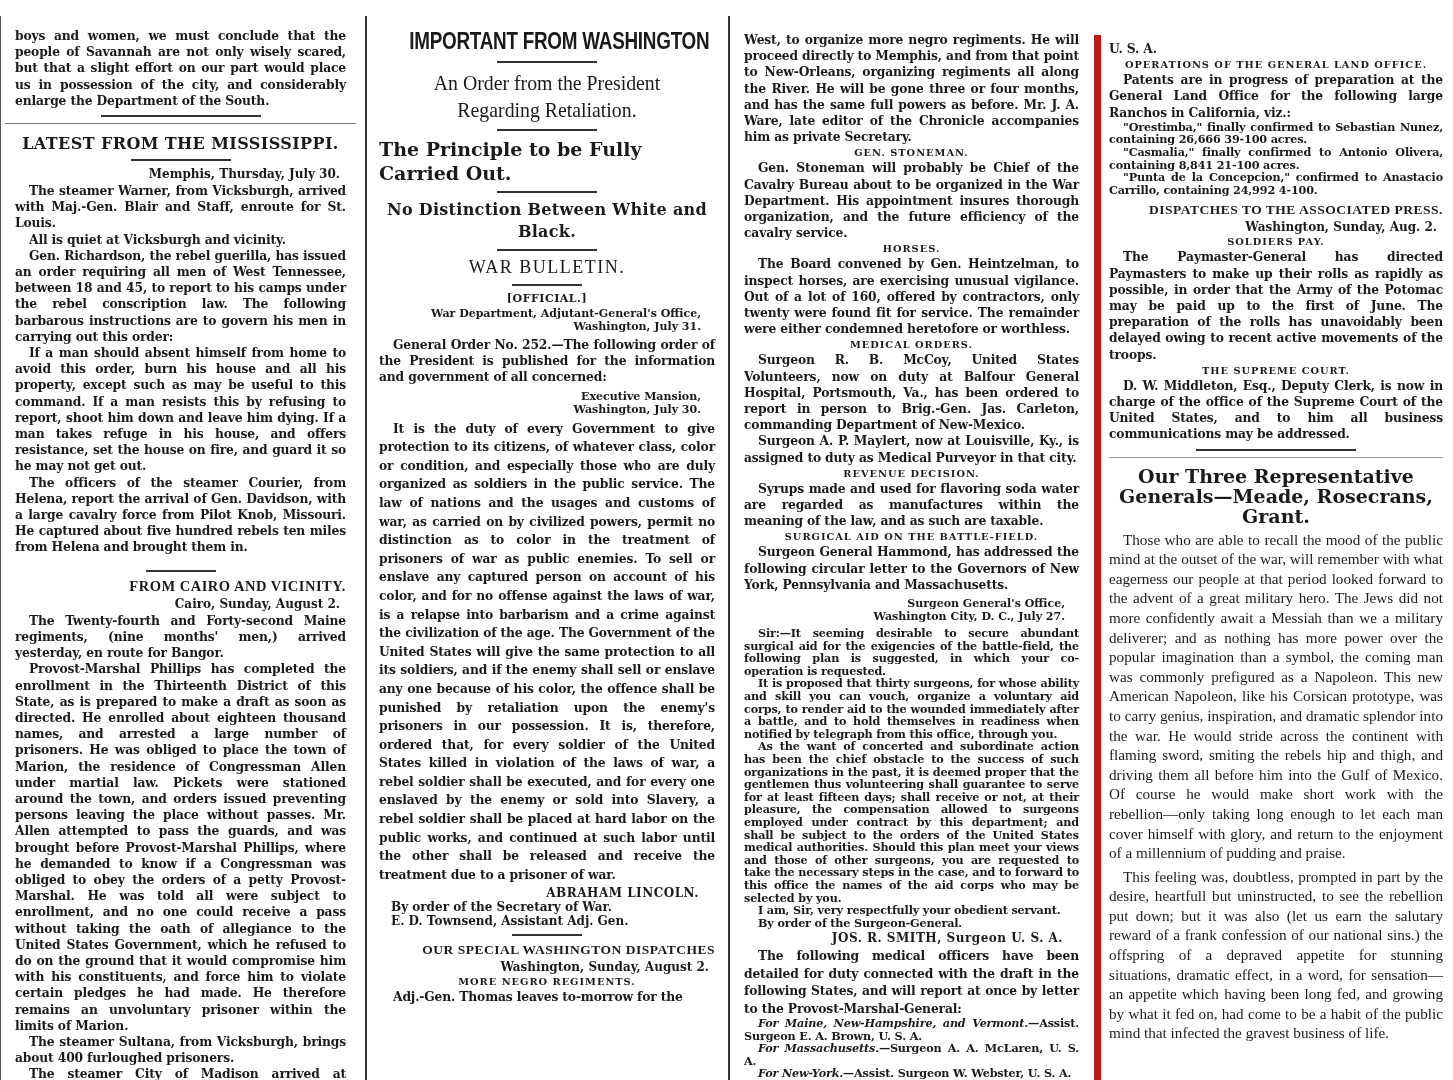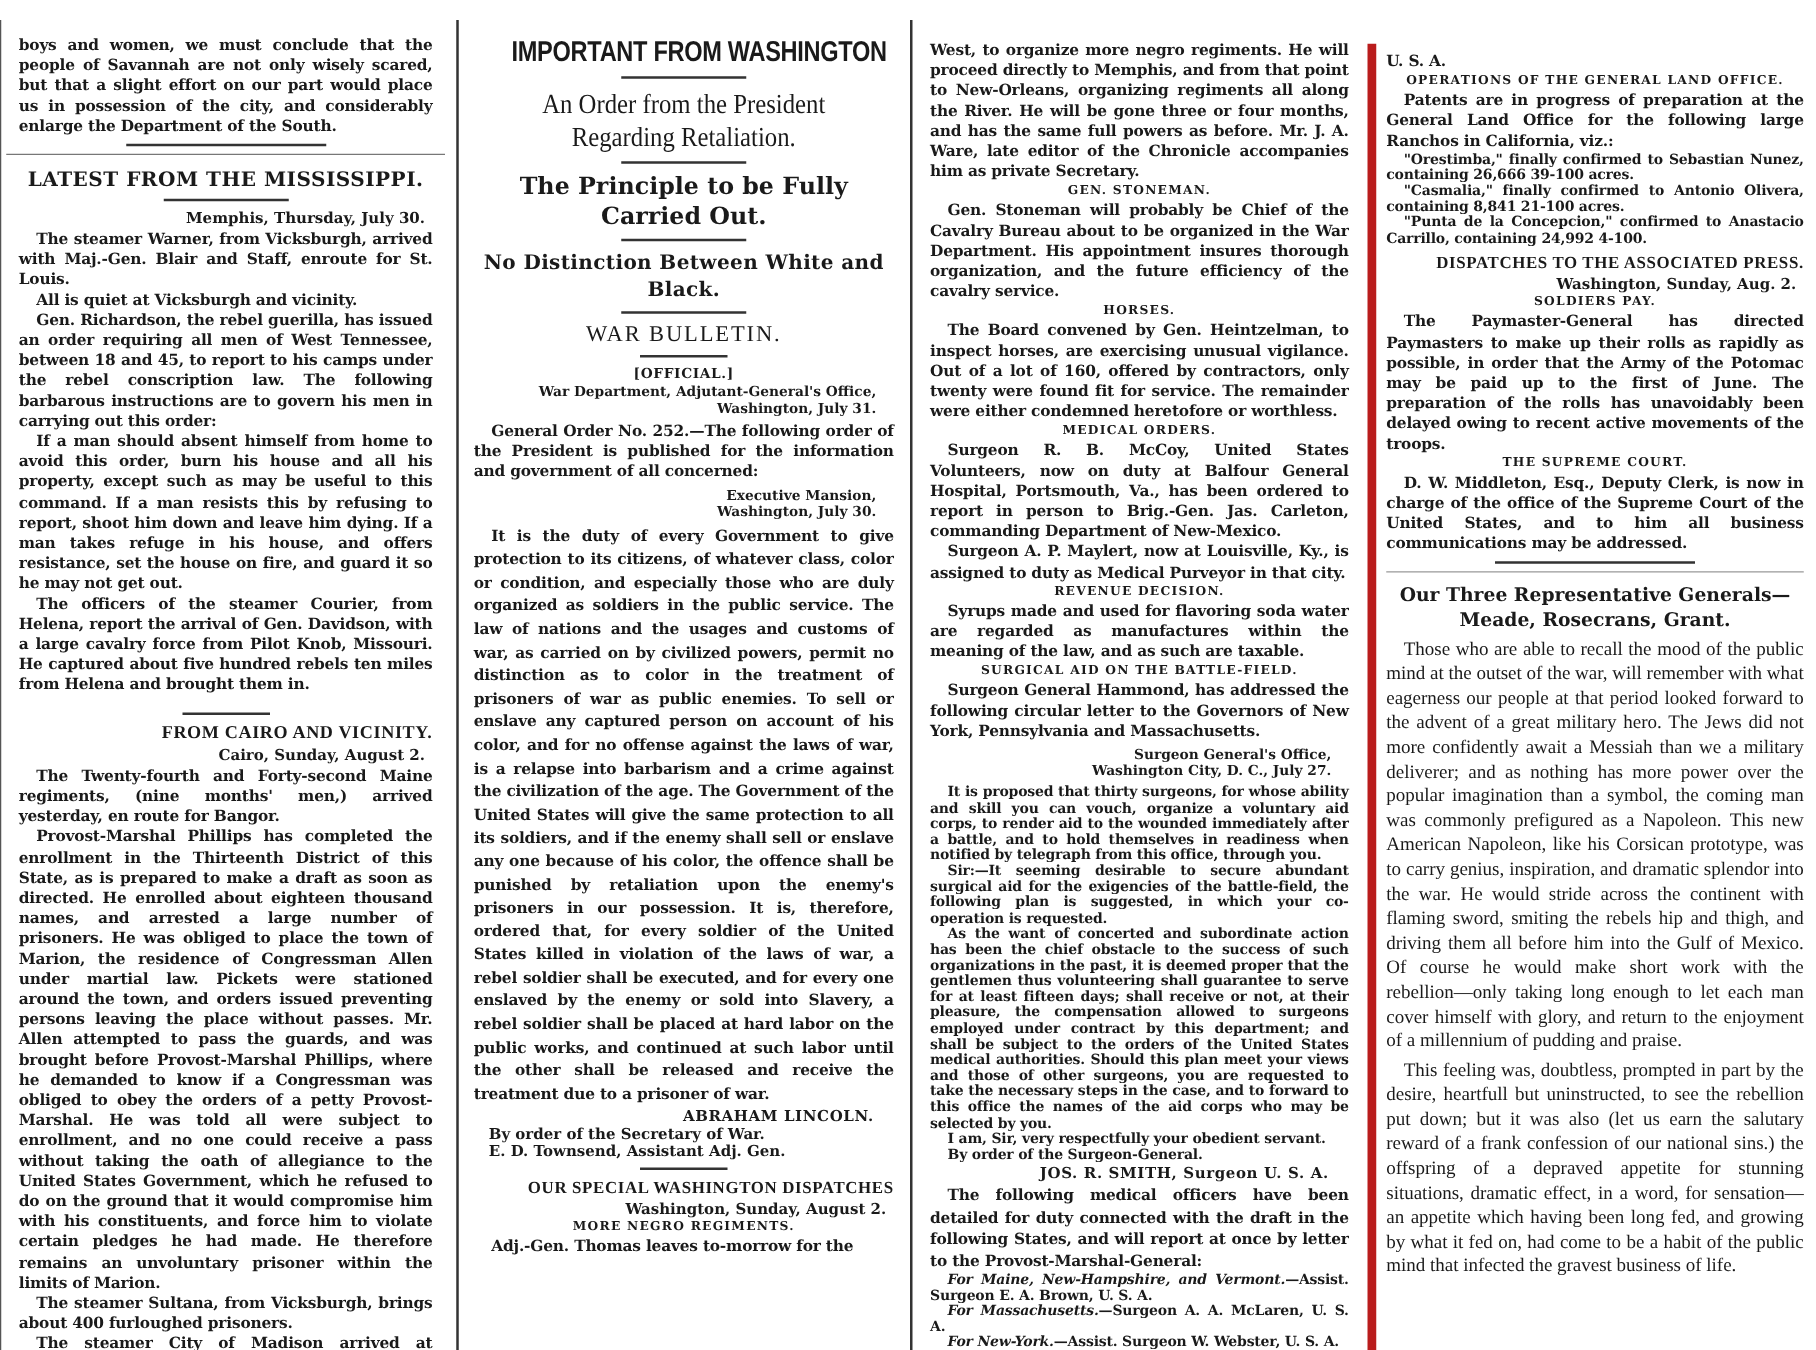--- a/index.html
+++ b/index.html
@@ -9,36 +9,36 @@
   #col1 { left:0; width:360px; padding:0 14px 0 14px; border-left:1px solid #555; }
   #col2 { left:365px; width:362px; padding:4px 12px 0 12px; border-left:2px solid #333; }
   #col3 { left:728px; width:363px; padding:0 12px 0 14px; border-left:2px solid #333; }
   #col4 { left:1094px; width:359px; padding:0 10px 0 8px; border-left:7px solid #b91c1c;margin-top:19px; }
 
   p { margin:0; font-size:12.3px; line-height:16.2px; text-align:justify; font-weight:bold; font-family:"DejaVu Serif", serif; letter-spacing:-0.15px; }
   p.ind { text-indent:14px; }
   .small p, p.small { font-size:11.2px; line-height:12.6px; }
   .head-xl { font-family:"Liberation Sans", sans-serif; font-weight:bold; font-size:23px; text-align:center; letter-spacing:-0.3px; transform:scaleX(0.82); transform-origin:center; white-space:nowrap; margin:8px 0 4px; }
   .head-cond { font-family:"Liberation Serif", serif; font-size:22px; text-align:center; line-height:27px; transform:scaleX(0.9); margin:4px 0; }
-  .head-bold { font-family:"DejaVu Serif", serif; font-weight:bold; font-size:19px; text-align:center; line-height:24px; margin:4px 0; }
+  .head-bold { font-family:"DejaVu Serif", serif; font-weight:bold; font-size:19px; line-height:24px; margin:4px 0; }
   .head-heavy { font-family:"DejaVu Serif", serif; font-weight:bold; font-size:16px; text-align:center; line-height:22px; margin:4px 0; letter-spacing:0.3px; }
   .head-caps { font-family:"DejaVu Serif", serif; font-weight:bold; font-size:16px; text-align:center; letter-spacing:0.4px; margin:10px 0 4px; }
   .head-plain { font-family:"Liberation Serif", serif; font-size:18px; text-align:center; letter-spacing:1.5px; margin:6px 0 2px; }
   .head-sans-caps { font-family:"Liberation Serif", serif; font-weight:bold; font-size:14.5px; text-align:right; letter-spacing:0.5px; margin:6px 0 2px; }
   .sub-caps { font-size:9.8px; text-align:center; font-weight:bold; letter-spacing:1px; margin:2px 0; font-family:"DejaVu Serif", serif; }
   .dateline { text-align:right; font-size:12px; font-weight:bold; margin:2px 6px 2px 0; }
   .dateline-c { text-align:right; font-size:11px; font-weight:bold; line-height:13px; margin:2px 14px 4px 0; }
   .official { text-align:center; font-size:11px; font-weight:bold; margin:4px 0 2px; letter-spacing:0.5px; }
   .sig { text-align:right; font-size:12px; font-weight:bold; margin:2px 16px 0 0; letter-spacing:0.5px; }
   .sigl { font-size:12px; font-weight:bold; margin:0 0 0 12px; }
   .rule { height:2px; background:#333; margin:6px auto; }
   .rule.long { width:160px; } .rule.short { width:70px; } .rule.mid { width:100px; }
   .hr-full { border-top:1px solid #777; margin:4px -10px 6px; }
   .art-sep { border-top:1px solid #999; margin:2px 0 0; }
-  .generals-title { font-family:"DejaVu Serif", serif; font-weight:bold; font-size:15px; text-align:center; line-height:20px; margin:8px 0 4px; }
+  .generals-title { font-family:"DejaVu Serif", serif; font-weight:bold; font-size:19px; text-align:center; line-height:20px; margin:8px 0 4px; }
   .col4-body p { font-family:"Liberation Serif", serif; font-weight:normal; font-size:15.2px; line-height:19.6px; letter-spacing:0; }
   .col4-body p.ind { text-indent:14px; }
   em { font-style:italic; }
   .ital-list p { font-size:11.2px; line-height:12.4px; }
 </style>
 </head>
 <body>
 
 <div class="col" id="col1">
   <p style="margin-top:12px">boys and women, we must conclude that the people of Savannah are not only wisely scared, but that a slight effort on our part would place us in possession of the city, and considerably enlarge the Department of the South.</p>
@@ -99,22 +99,22 @@
   <div class="sub-caps">MEDICAL ORDERS.</div>
   <p class="ind">Surgeon R. B. McCoy, United States Volunteers, now on duty at Balfour General Hospital, Portsmouth, Va., has been ordered to report in person to Brig.-Gen. Jas. Carleton, commanding Department of New-Mexico.</p>
   <p class="ind">Surgeon A. P. Maylert, now at Louisville, Ky., is assigned to duty as Medical Purveyor in that city.</p>
   <div class="sub-caps">REVENUE DECISION.</div>
   <p class="ind">Syrups made and used for flavoring soda water are regarded as manufactures within the meaning of the law, and as such are taxable.</p>
   <div class="sub-caps">SURGICAL AID ON THE BATTLE-FIELD.</div>
   <p class="ind">Surgeon General Hammond, has addressed the following circular letter to the Governors of New York, Pennsylvania and Massachusetts.</p>
   <div class="dateline-c" style="margin-top:4px">Surgeon General's Office,</div>
   <div class="dateline-c" style="margin-top:-4px">Washington City, D. C., July 27.</div>
   <div class="small">
+    <p class="ind">Sir:—It seeming desirable to secure abundant surgical aid for the exigencies of the battle-field, the following plan is suggested, in which your co-operation is requested.</p>
     <p class="ind">It is proposed that thirty surgeons, for whose ability and skill you can vouch, organize a voluntary aid corps, to render aid to the wounded immediately after a battle, and to hold themselves in readiness when notified by telegraph from this office, through you.</p>
-    <p class="ind">Sir:—It seeming desirable to secure abundant surgical aid for the exigencies of the battle-field, the following plan is suggested, in which your co-operation is requested.</p>
     <p class="ind">As the want of concerted and subordinate action has been the chief obstacle to the success of such organizations in the past, it is deemed proper that the gentlemen thus volunteering shall guarantee to serve for at least fifteen days; shall receive or not, at their pleasure, the compensation allowed to surgeons employed under contract by this department; and shall be subject to the orders of the United States medical authorities. Should this plan meet your views and those of other surgeons, you are requested to take the necessary steps in the case, and to forward to this office the names of the aid corps who may be selected by you.</p>
     <p class="ind">I am, Sir, very respectfully your obedient servant.</p>
     <p class="ind">By order of the Surgeon-General.</p>
   </div>
   <div class="sig">JOS. R. SMITH, Surgeon U. S. A.</div>
   <p class="ind" style="line-height:17.5px; margin-top:2px">The following medical officers have been detailed for duty connected with the draft in the following States, and will report at once by letter to the Provost-Marshal-General:</p>
   <div class="ital-list">
     <p class="ind"><em>For Maine, New-Hampshire, and Vermont.</em><span>—Assist. Surgeon E. A. Brown, U. S. A.</span></p>
     <p class="ind"><em>For Massachusetts.</em><span>—Surgeon A. A. McLaren, U. S. A.</span></p>
     <p class="ind"><em>For New-York.</em><span>—Assist. Surgeon W. Webster, U. S. A.</span></p>

